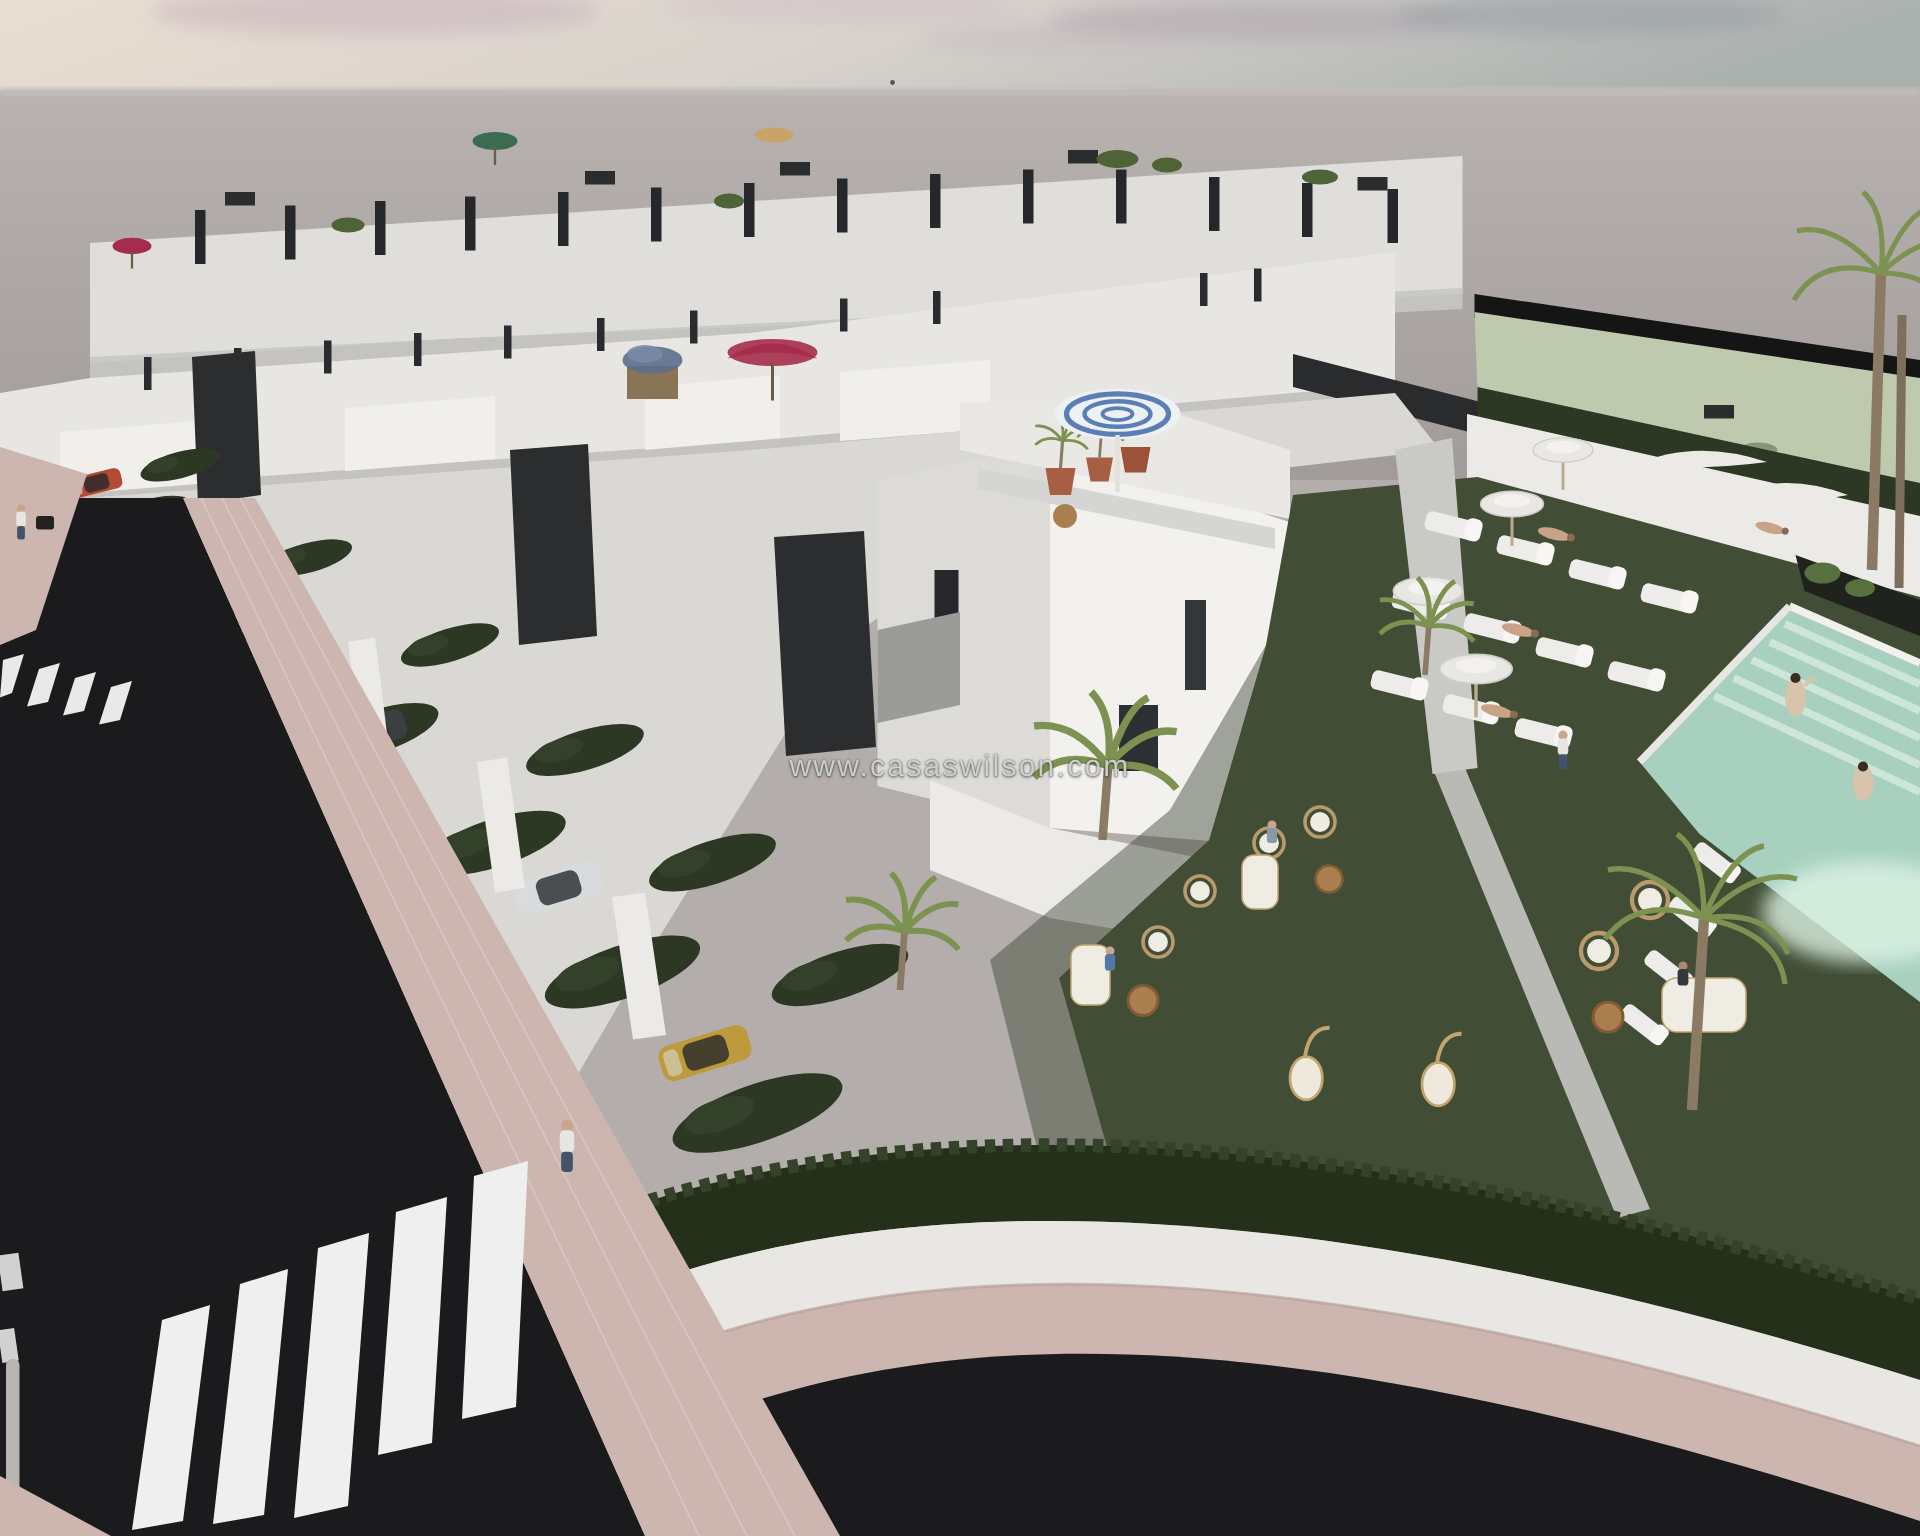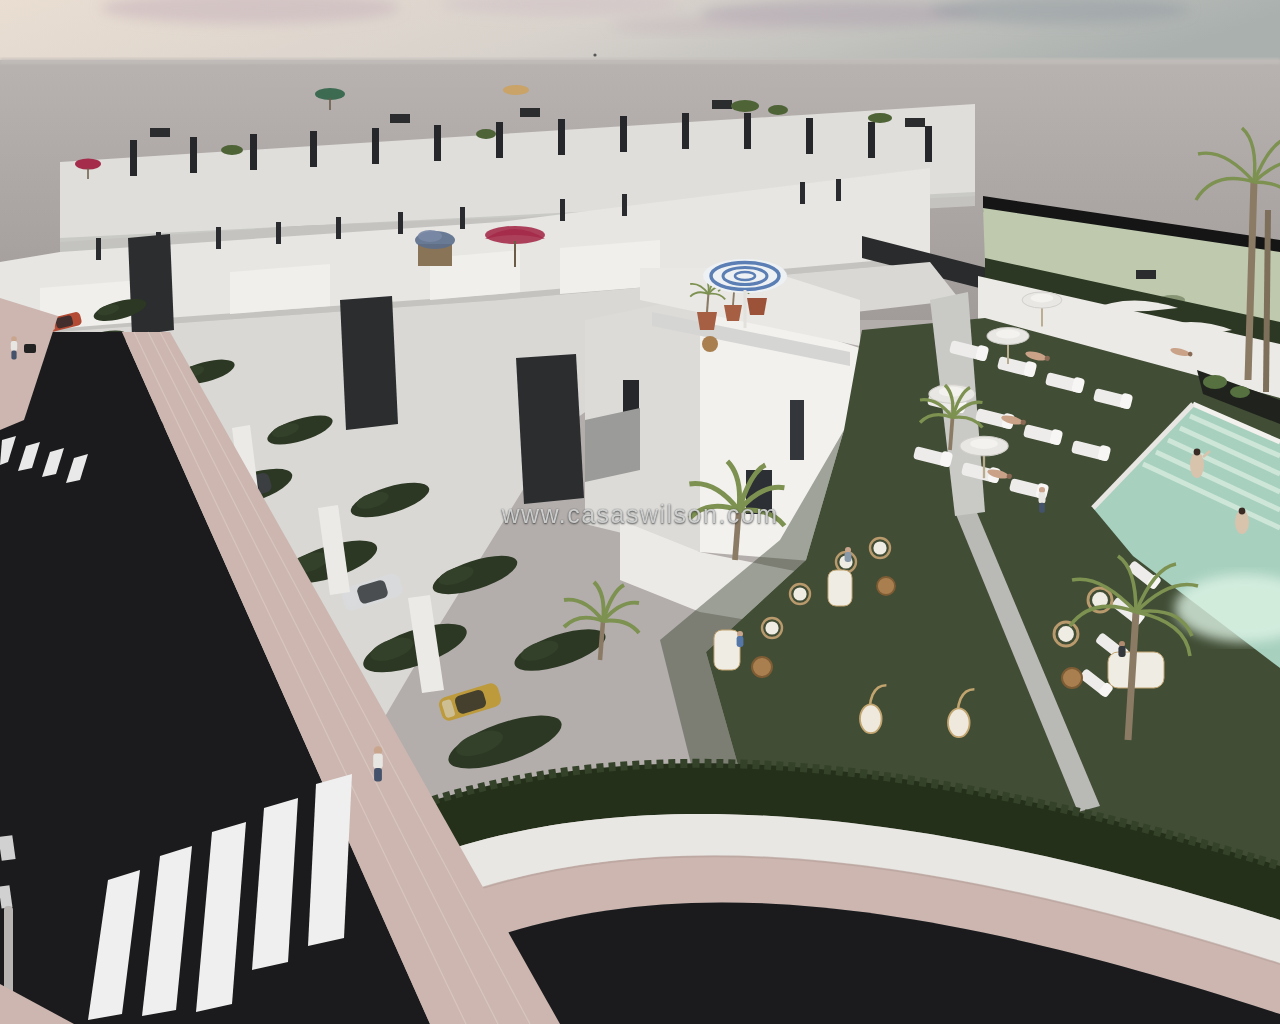--- a/index.html
+++ b/index.html
@@ -1,20 +1,20 @@
 <!DOCTYPE html>
 <html><head>
 <meta charset="utf-8">
 <style>
   html,body{margin:0;padding:0;background:#777;}
   #stage{position:relative;width:1280px;height:1024px;overflow:hidden;
          font-family:"Liberation Sans",sans-serif;background:#b3aeac;}
   #stage svg{position:absolute;inset:0;display:block;}
   #watermark{position:absolute;left:0;top:500px;width:1280px;text-align:center;
-    font-size:25px;letter-spacing:1.5px;color:rgba(232,234,234,0.82);
+    font-size:20px;letter-spacing:1.5px;color:rgba(232,234,234,0.82);
     text-shadow:0 1px 2px rgba(45,45,45,.75),0 0 1px rgba(30,30,30,.6);
     font-weight:400;user-select:none;}
 </style>
 <title>New build residential development – 3D render</title></head>
 <body>
 
 <div id="stage">
 <svg width="1280" height="1024" viewBox="0 0 1280 1024">
   <defs>
     <linearGradient id="skyG" x1="0" y1="0" x2="1" y2="0.18">

